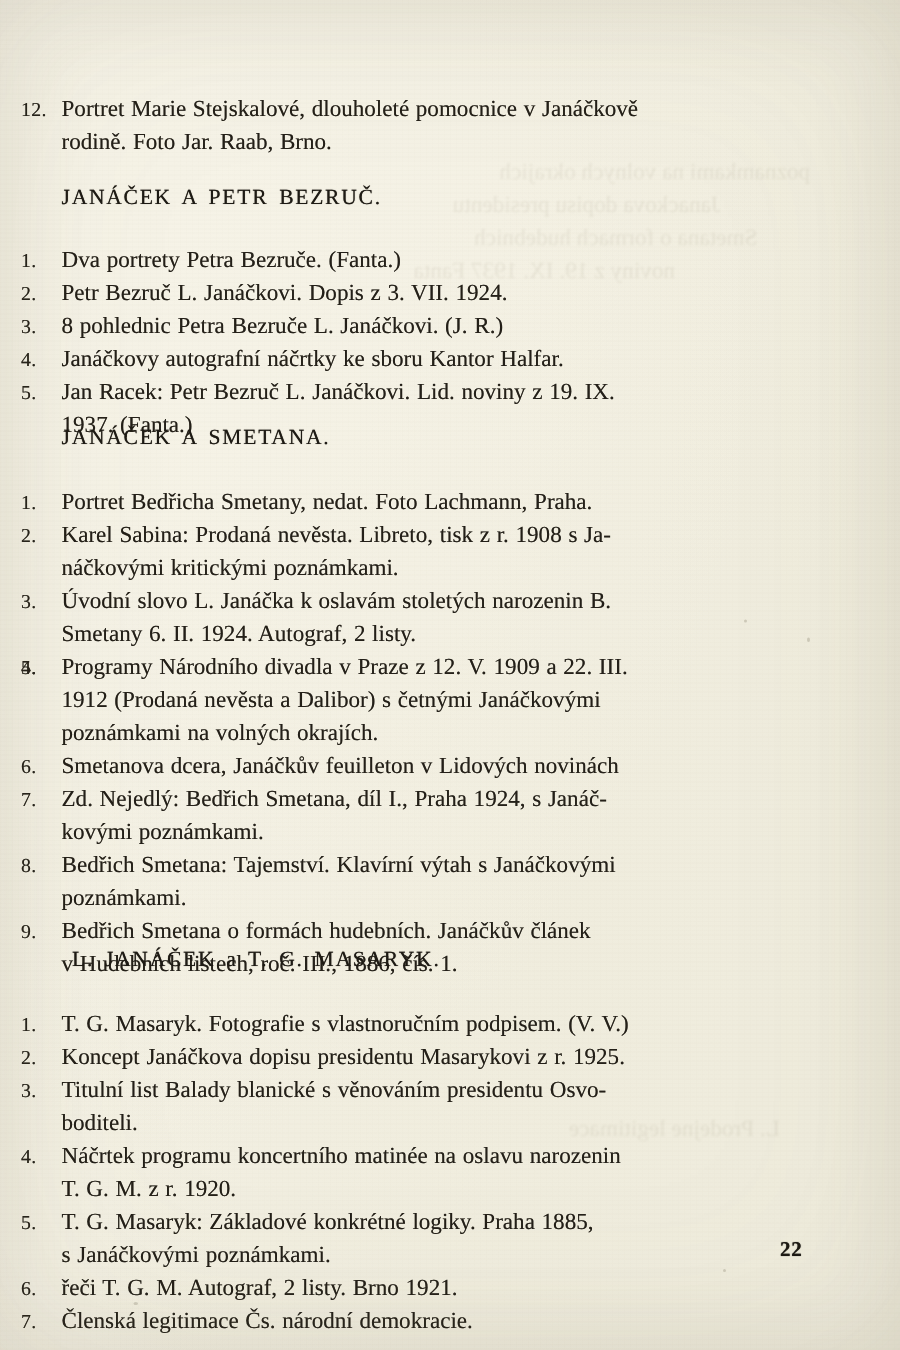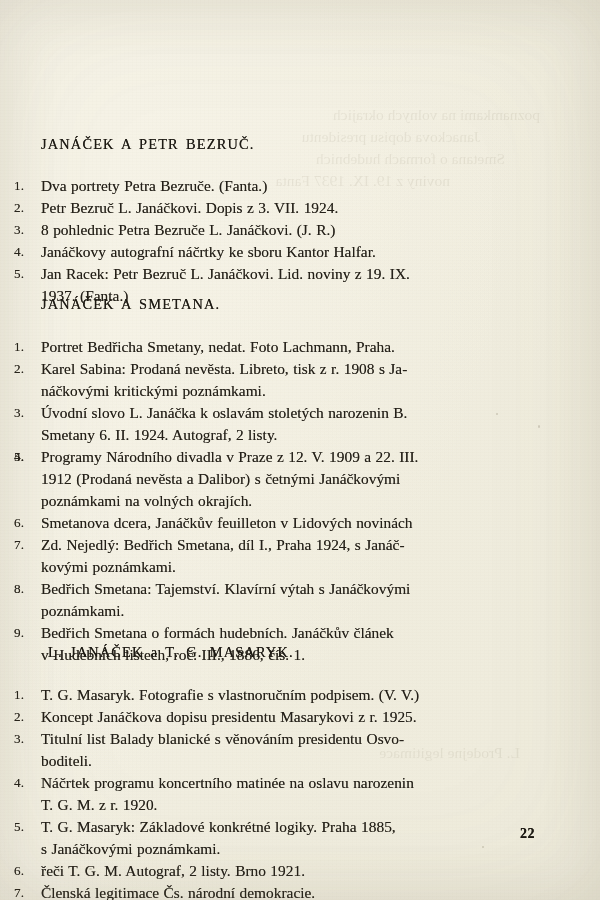--- a/index.html
+++ b/index.html
@@ -58,21 +58,21 @@
     height: 900px;
   }
 
   .section {
     position: absolute;
     left: 0;
     width: 600px;
   }
 
   .heading {
-    margin: 12px;
+    margin: 0;
     padding: 0;
     font-size: 14.4px;
     font-weight: normal;
     letter-spacing: 1.15px;
     word-spacing: 2.5px;
     color: #1d1a14;
     text-shadow: 0 0 .45px rgba(35,31,24,.85);
   }
   .heading.indent-a { margin-left: 41px; }
   .heading.indent-b { margin-left: 48px; }
@@ -141,20 +141,29 @@
   <div id="bleed">
     <div class="bline" style="left:60px; top:104px;">poznamkami na volnych okrajich</div>
     <div class="bline" style="left:120px; top:126px;">Janackova dopisu presidentu</div>
     <div class="bline" style="left:95px; top:148px;">Smetana o formach hudebnich</div>
     <div class="bline" style="left:150px; top:170px;">noviny z 19. IX. 1937 Fanta</div>
     <div class="bline" style="left:80px; top:742px;">L. Prodejne legitimace</div>
   </div>
 
   <div id="content">
 
+    <div class="section" style="top:62px;">
+      <ol class="items">
+        <li>
+          <span class="num">12.</span>
+          <span class="txt stretch">Portret Marie Stejskalové, dlouholeté pomocnice v Janáčkově</span>
+          <span class="txt">rodině. Foto Jar. Raab, Brno.</span>
+        </li>
+      </ol>
+    </div>
 
     <div class="section" style="top:124px;">
       <h2 class="heading indent-a">JANÁČEK A PETR BEZRUČ.</h2>
       <ol class="items" style="margin-top:22px;">
         <li>
           <span class="num">1.</span>
           <span class="txt">Dva portrety Petra Bezruče. (Fanta.)</span>
         </li>
         <li>
           <span class="num">2.</span>

